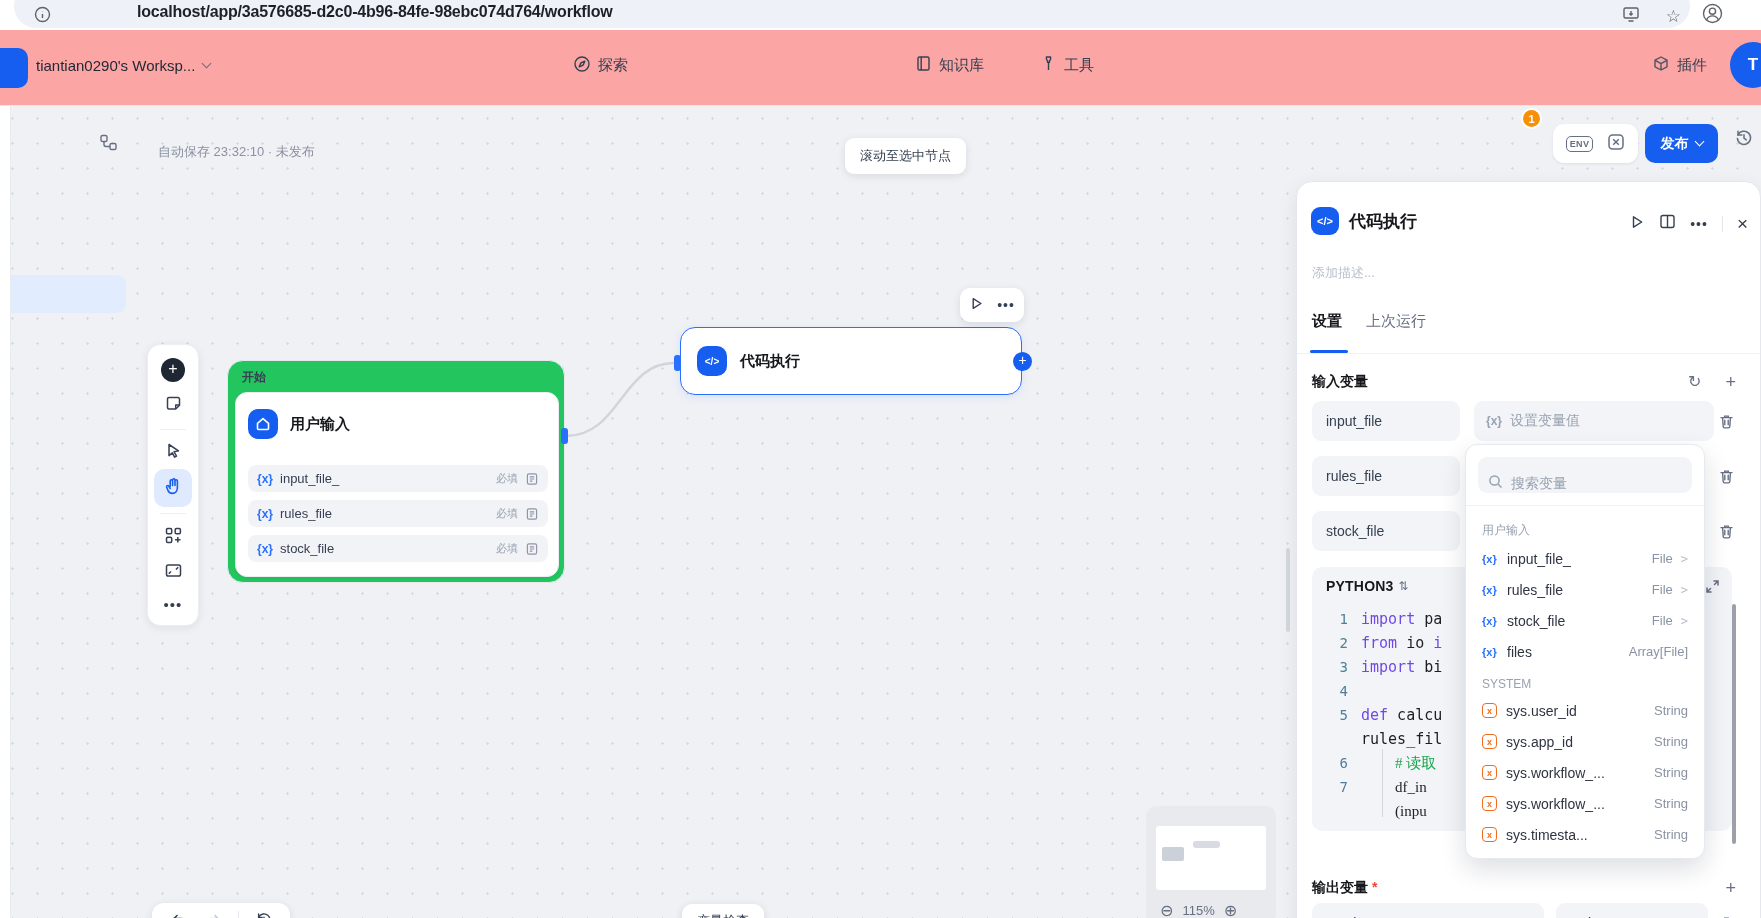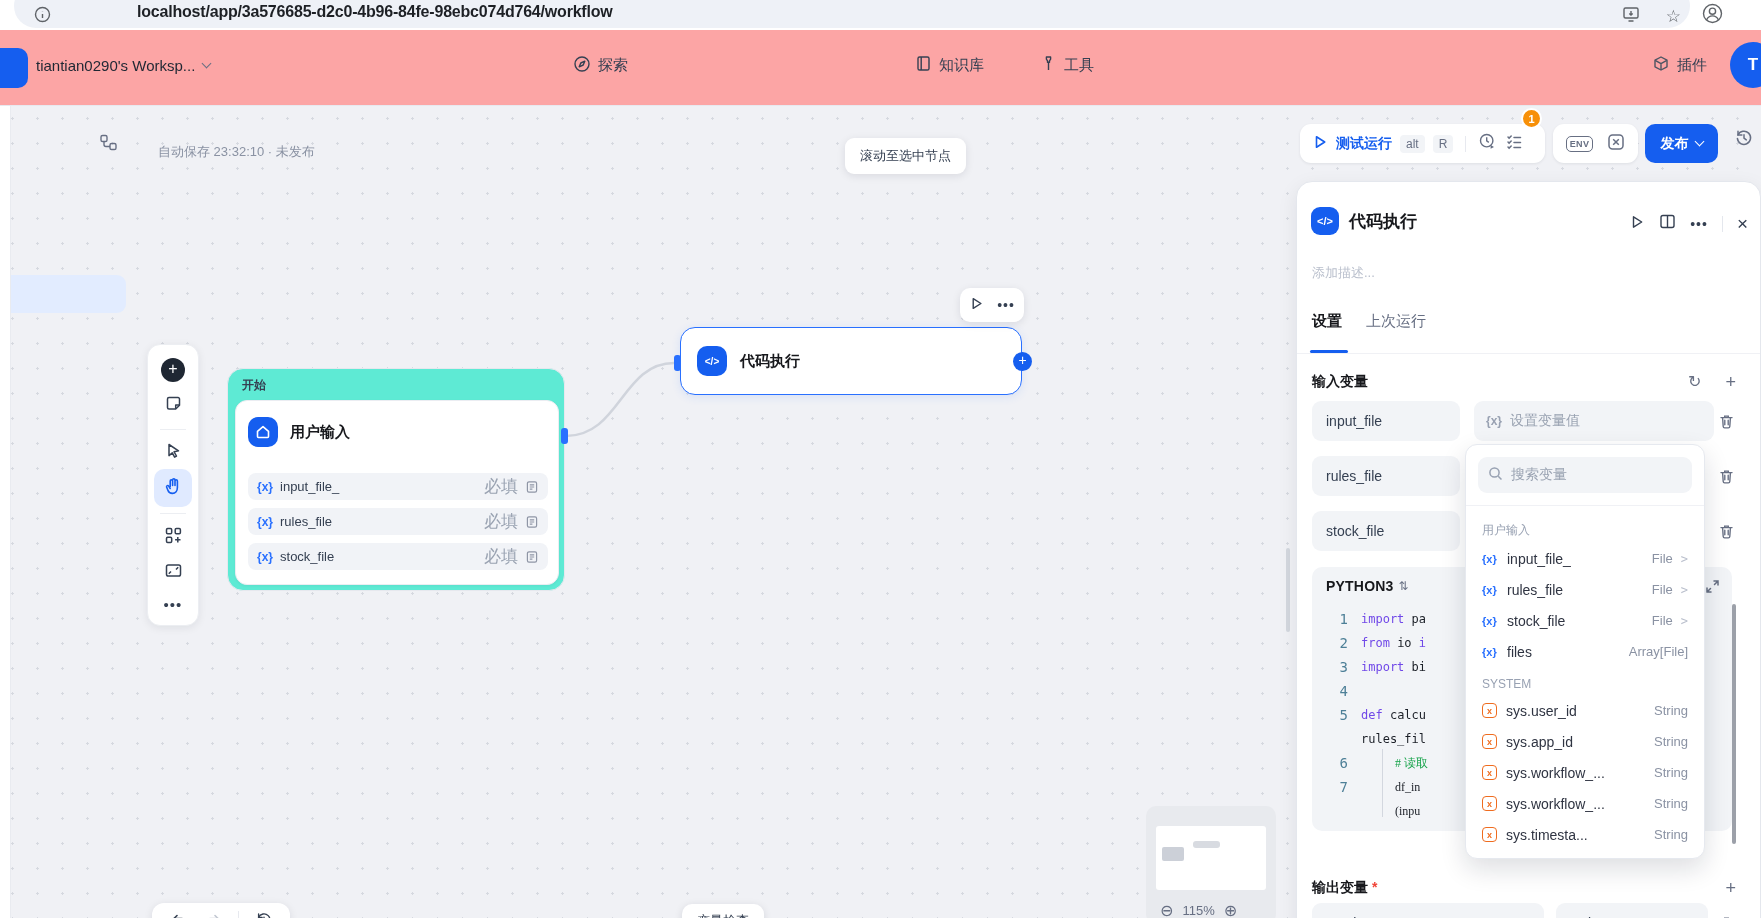--- a/index.html
+++ b/index.html
@@ -50,31 +50,31 @@
   .tr-history { position:absolute; left:1734px; top:128px; z-index:14; }
 
   
   .left-toolbar { position:absolute; left:147px; top:344px; width:52px; border-radius:13px; background:#fff; box-shadow:0 2px 8px rgba(16,24,40,.08); border:1px solid #eceef2; display:flex; flex-direction:column; align-items:center; padding:13px 0 12px; gap:12px; z-index:5; }
   .add-node-btn { width:24px; height:24px; border-radius:50%; background:#1f2733; color:#fff; font-size:16px; line-height:22px; text-align:center; cursor:pointer; }
   .tb-div { width:26px; height:1px; background:#eceef2; }
   .hand-active { width:38px; height:38px; border-radius:10px; background:#e0eaff; display:flex; align-items:center; justify-content:center; margin:-6px 0; }
   .tb-dots { color:#354052; font-size:15px; letter-spacing:1px; cursor:pointer; }
 
   
-  .start-group { position:absolute; left:227px; top:368px; width:338px; height:223px; background:#5eead4; border:1px solid #e6e8ee; border-radius:16px; z-index:5; }
+  .start-group { position:absolute; left:227px; top:360px; width:338px; height:223px; background:#22c55e; border:1px solid #e6e8ee; border-radius:16px; z-index:5; }
   .group-label { position:absolute; left:14px; top:8px; font-size:12px; font-weight:700; color:#354052; }
   .start-card { position:absolute; left:7px; top:31px; width:324px; height:185px; background:#fff; border:1px solid #ebedf2; border-radius:12px; box-shadow:0 1px 3px rgba(16,24,40,.05); padding:16px 10px 0 12px; }
   .node-head { display:flex; align-items:center; gap:12px; }
   .node-icon { width:30px; height:30px; border-radius:10px; background:#155eef; display:flex; align-items:center; justify-content:center; flex:0 0 auto; }
   .node-title { font-size:15px; font-weight:700; color:#17181c; }
   .start-fields { margin-top:26px; display:flex; flex-direction:column; gap:8px; }
   .start-field { height:27px; background:#f1f3f7; border-radius:8px; display:flex; align-items:center; padding:0 9px; gap:7px; }
   .vx { color:#2970ff; font-weight:700; font-size:12px; }
   .fname { font-size:13px; color:#354052; }
-  .req { margin-left:auto; font-size:17px; color:#9aa3b2; }
+  .req { margin-left:auto; font-size:11px; color:#9aa3b2; }
   .handle { position:absolute; width:7px; height:16px; border-radius:3px; background:#2970ff; z-index:6; }
 
   
   .code-node { position:absolute; left:680px; top:327px; width:342px; height:68px; background:#fff; border:1.5px solid #2970ff; border-radius:15px; box-shadow:0 2px 10px rgba(41,112,255,.12); display:flex; align-items:center; padding:0 16px; gap:13px; z-index:5; }
   .node-plus { position:absolute; left:1013px; top:352px; width:19px; height:19px; border-radius:50%; background:#155eef; color:#fff; font-size:14px; line-height:17px; text-align:center; z-index:7; cursor:pointer; }
   .node-toolbar { position:absolute; left:960px; top:288px; width:64px; height:34px; background:#fff; border-radius:10px; box-shadow:0 2px 8px rgba(16,24,40,.1); display:flex; align-items:center; justify-content:center; gap:13px; z-index:6; }
 
   
   .minimap { position:absolute; left:1146px; top:806px; width:130px; height:118px; background:#e8eaee; border-radius:10px; z-index:5; }
   .mini-view { position:absolute; left:10px; top:20px; width:110px; height:64px; background:#fff; border-radius:3px; }
@@ -112,33 +112,33 @@
 
   
   .code-block { position:absolute; left:15px; top:385px; width:420px; height:264px; background:#f2f4f7; border-radius:10px; overflow:hidden; }
   .code-head { position:absolute; left:14px; top:11px; display:flex; align-items:center; gap:5px; }
   .code-lang { font-size:14px; font-weight:800; color:#17181c; letter-spacing:.2px; }
   .updown { font-size:12px; color:#676f83; }
   .expand-icon { position:absolute; right:12px; top:12px; cursor:pointer; }
   .code-lines { position:absolute; left:6px; top:40px; font-family:"DejaVu Sans Mono","Liberation Mono",monospace; }
   .code-line { display:flex; height:24px; align-items:center; }
   .ln { width:30px; text-align:right; font-size:14px; color:#4d7f97; flex:0 0 auto; }
-  .ct { margin-left:13px; font-size:12px; color:#1b1f27; white-space:pre; }
+  .ct { margin-left:13px; font-size:15px; color:#1b1f27; white-space:pre; }
   .ct.ind { padding-left:34px;font-family:Liberation Serif, serif; }
   .kw { color:#7048e8; }
   .cm { color:#16a34a; }
   .indent-guide { position:absolute; left:70px; top:182px; width:1px; height:68px; background:#d3d7df; }
   .p-scrollbar { position:absolute; left:435px; top:422px; width:4px; height:240px; border-radius:2px; background:#5a6170; opacity:.6; }
   .out-rows { position:absolute; left:15px; top:721px; width:434px; }
   .type-pill { position:absolute; left:244px; top:0; width:152px; height:40px; background:#f2f4f7; border-radius:9px; display:flex; align-items:center; justify-content:space-between; padding:0 14px; font-size:14px; color:#354052; }
   .req-star { color:#f04438; margin-left:4px; }
 
   
   .dropdown { position:absolute; left:1465px; top:444px; width:240px; background:#fff; border:1px solid #e6e9ef; border-radius:12px; box-shadow:0 10px 26px rgba(16,24,40,.14); z-index:40; padding:12px 12px 8px; }
-  .dd-search { height:36px; background:#f2f4f7; border-radius:9px; display:flex; align-items:center; gap:8px; padding:0 10px; }
+  .dd-search { height:36px; background:#f2f4f7; border-radius:9px; display:flex; align-items:flex-end; gap:8px; padding:0 10px; }
   .dd-search-ph { font-size:14px; color:#9aa3b2; }
   .dd-divider { height:1px; background:#f0f1f5; margin:12px -12px 0; }
   .dd-list { padding-top:6px; }
   .dd-group-label { font-size:12px; color:#98a1b2; margin:10px 4px 4px; }
   .dd-item { height:31px; display:flex; align-items:center; gap:6px; padding:0 4px; border-radius:6px; cursor:pointer; }
   .dd-vx { color:#2970ff; font-weight:700; font-size:11px; width:19px; flex:0 0 auto; }
   .dd-xo { width:15px; height:15px; border:1.4px solid #ef6c1f; border-radius:4px; color:#ef6c1f; font-size:9px; font-weight:700; display:flex; align-items:center; justify-content:center; flex:0 0 auto; margin-right:3px; }
   .dd-name { font-size:14px; color:#2f3442; white-space:nowrap; }
   .dd-type { margin-left:auto; font-size:13px; color:#8a92a3; }
   .dd-chev { font-size:12px; color:#b9bfcc; margin-left:2px; font-family:"DejaVu Sans Mono",monospace; }
@@ -216,38 +216,20 @@
   <span class="outline-btn">
     <svg width="19" height="19" viewBox="0 0 19 19" fill="none" stroke="#676f83" stroke-width="1.4">
         <rect x="2" y="2.5" width="6" height="6" rx="1.6"></rect>
         <rect x="11" y="10.5" width="6" height="6" rx="1.6"></rect>
         <path d="M5 8.5v3a2 2 0 0 0 2 2h4"></path>
       </svg>
   </span>
   <div class="meta-text">自动保存 23:32:10 · 未发布</div>
   <div class="tooltip">滚动至选中节点</div>
 
-  <div class="ctl test-pill">
-    <span><svg width="16" height="16" viewBox="0 0 16 16" fill="none" stroke="#155eef" stroke-width="1.6" stroke-linejoin="round">
-          <path d="M4.5 2.8l8.2 5.2-8.2 5.2z"></path>
-        </svg></span>
-    <span class="test-label">测试运行</span>
-    <span class="key-chip">alt</span>
-    <span class="key-chip">R</span>
-    <span class="vdiv"></span>
-    <span><svg width="19" height="19" viewBox="0 0 19 19" fill="none" stroke="#676f83" stroke-width="1.4">
-          <circle cx="8.7" cy="8.7" r="6.2"></circle>
-          <path d="M8.7 5.2v3.7l2.1 1.5"></path>
-          <path d="M12.6 13l3.4 1.9-3.4 1.9z" fill="#676f83" stroke="none"></path>
-        </svg></span>
-    <span><svg width="19" height="19" viewBox="0 0 19 19" fill="none" stroke="#676f83" stroke-width="1.5" stroke-linecap="round">
-          <path d="M3 5l1.1 1.1L6.2 4M3 10l1.1 1.1L6.2 9M3 15l1.1 1.1L6.2 14"></path>
-          <path d="M9 5.5h6.5M9 10.5h6.5M9 15.5h6.5"></path>
-        </svg></span>
-  </div>
   <div class="badge">1</div>
   <div class="ctl env-group">
     <span class="env-chip">ENV</span>
     <span><svg width="18" height="18" viewBox="0 0 18 18" fill="none" stroke="#676f83" stroke-width="1.5">
           <rect x="2" y="2" width="14" height="14" rx="3.5"></rect>
           <path d="M6.2 6.2l5.6 5.6M11.8 6.2l-5.6 5.6"></path>
         </svg></span>
   </div>
   <div class="publish-btn">
     <span>发布</span>

